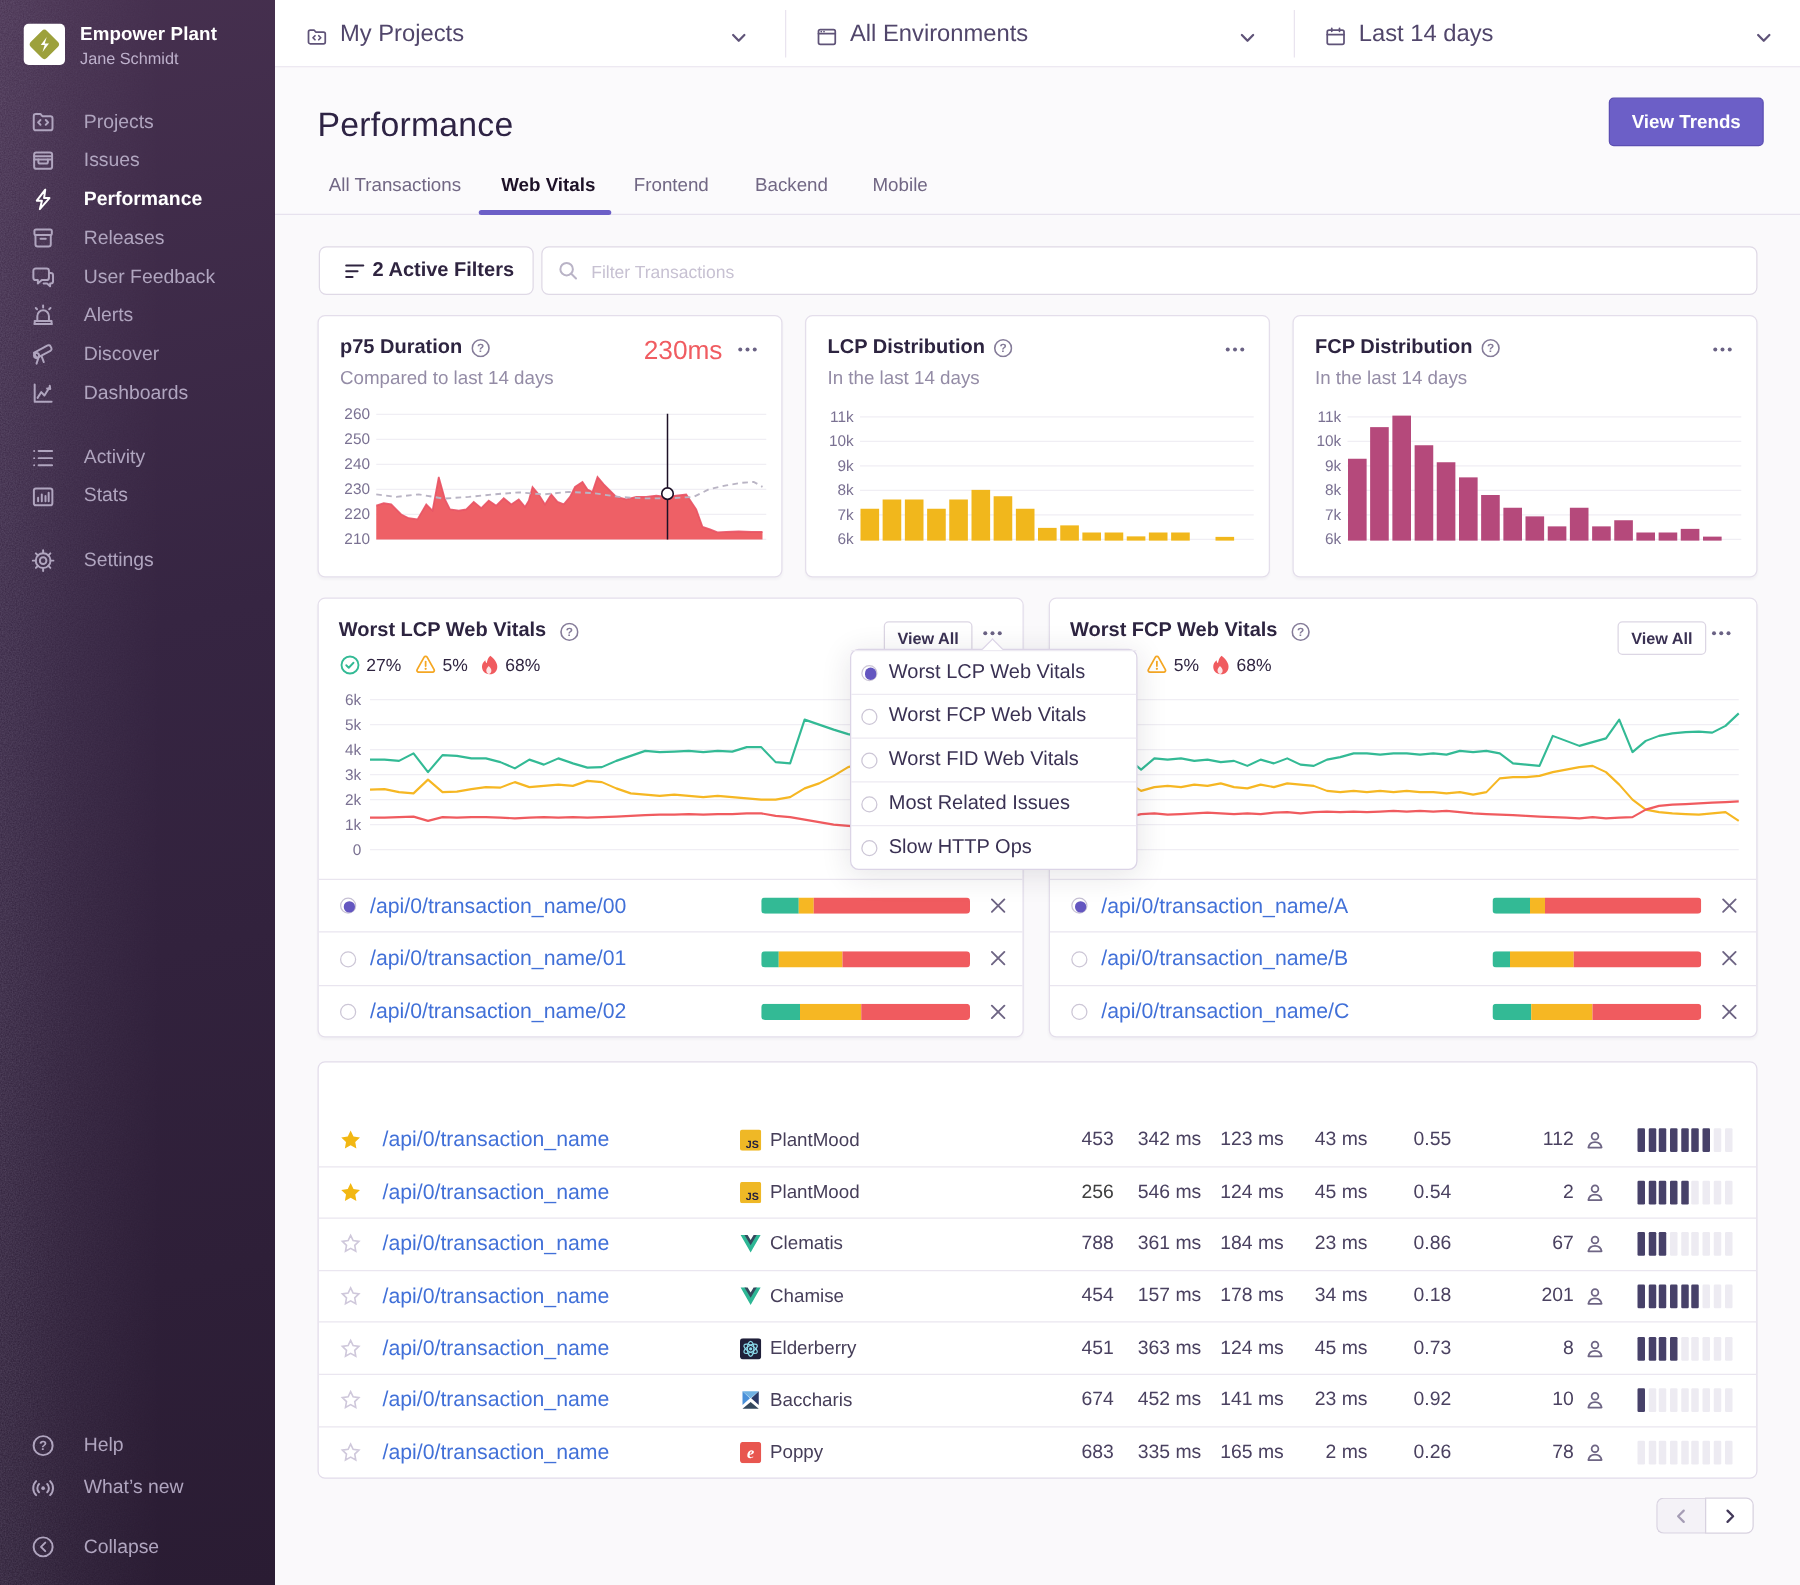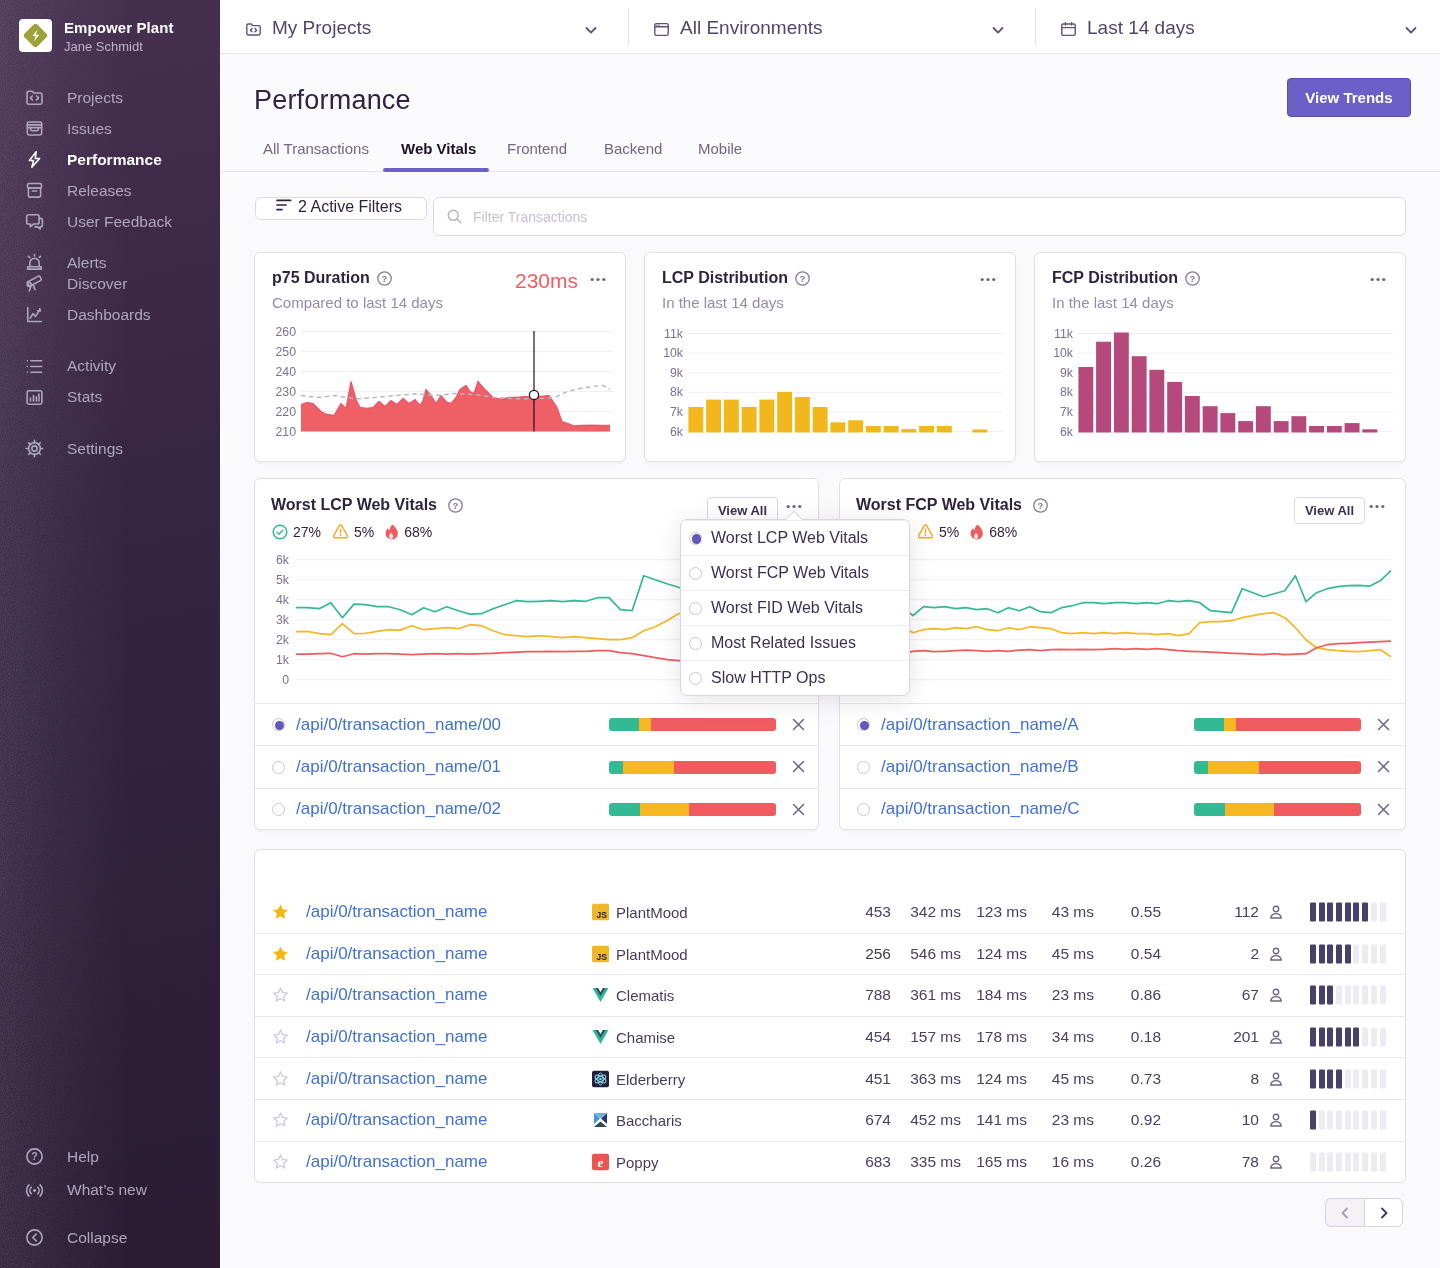--- a/index.html
+++ b/index.html
@@ -19,21 +19,21 @@
 .sel .lb{position:absolute;left:52px;top:17px;font-size:19px;color:#51466B}
 .sel .ch{position:absolute;top:22px}
 .vsep{position:absolute;top:8px;height:38px;width:1px;background:#E9E4EF}
 #phead{position:absolute;left:0;top:54px;width:1220px;height:118px;background:#FBFAFC;border-bottom:1px solid #E7E2EE}
 #phead h1{position:absolute;left:34px;top:31px;font-size:27px;font-weight:400;color:#2E2344;letter-spacing:.2px}
 .tab{position:absolute;top:86px;font-size:15px;color:#716784;height:32px}
 .tab.on{color:#1D1127;font-weight:bold}
 .tabline{position:absolute;left:163px;top:114px;width:106px;height:4px;background:#6C5FC7;border-radius:2px}
 #vtrends{position:absolute;left:1067px;top:24px;width:124px;height:39px;background:#6C5FC7;border:1px solid #5B4EB2;border-radius:4px;color:#fff;font-size:15px;font-weight:bold;display:flex;align-items:center;justify-content:center}
 #content{position:absolute;left:0;top:172px;width:1220px;height:1096px;background:#FAF9FB}
-#fbtn{position:absolute;left:35px;top:25px;width:172px;height:23px;background:#fff;border:1px solid #DFD9E6;border-radius:6px;display:flex;align-items:flex-start;gap:6px;padding-left:20px;font-size:16px;font-weight:normal;color:#2F2440}
+#fbtn{position:absolute;left:35px;top:25px;width:172px;height:39px;background:#fff;border:1px solid #DFD9E6;border-radius:6px;display:flex;align-items:center;gap:6px;padding-left:20px;font-size:16px;font-weight:bold;color:#2F2440}
 #fsearch{position:absolute;left:213px;top:25px;width:973px;height:39px;background:#fff;border:1px solid #DFD9E6;border-radius:6px;display:flex;align-items:center;gap:10px;padding-left:12px;font-size:14px;color:#C7C1D2}
 .card{position:absolute;background:#fff;border:1px solid #E4DEEB;border-radius:6px;box-shadow:0 2px 2px rgba(43,34,51,.03)}
 .ctitle{position:absolute;left:17px;top:16px;font-size:16px;font-weight:600;color:#2D2440;display:flex;align-items:center;gap:7px}
 .csub{position:absolute;left:17px;top:41px;font-size:15px;color:#948CA6}
 .cval{position:absolute;top:16px;right:47px;font-size:21px;color:#F05C61}
 .cdots{position:absolute;top:24px;right:19px}
 .bigtitle{position:absolute;left:16px;top:17px;font-size:16px;font-weight:600;color:#2D2440;display:flex;align-items:center;gap:11px}
 .badges{position:absolute;left:17px;top:45px;display:flex;align-items:flex-start;gap:5px;font-size:14px;color:#2F2440}
 .badges .gap{width:1px}
 .viewall{position:absolute;top:18px;width:71px;height:27px;background:#fff;border:1px solid #DCD6E4;border-radius:4px;display:flex;align-items:center;justify-content:center;font-size:13px;font-weight:bold;color:#3A3153}
@@ -122,21 +122,21 @@
       </div>
       <div class="nav" style="top:206px">
         <span class="ic">
           <svg width="19" height="19" viewBox="0 0 18 18" fill="none" stroke="#B0A5BF" stroke-width="1.5" stroke-linecap="round" stroke-linejoin="round">
             <path d="M3.4 2.6h8.2c1 0 1.8.8 1.8 1.8v5.2c0 1-.8 1.8-1.8 1.8H8l-3 2.6v-2.6H3.4c-1 0-1.8-.8-1.8-1.8V4.4c0-1 .8-1.8 1.8-1.8z"></path>
             <path d="M13.4 6h1.4c1 0 1.7.7 1.7 1.7v4.7c0 1-.7 1.7-1.7 1.7h-.5v2l-2.3-2h-2.6"></path>
           </svg>
         </span>
         <span class="lb">User Feedback</span>
       </div>
-      <div class="nav" style="top:247px">
+      <div class="nav" style="top:237px">
         <span class="ic">
           <svg width="19" height="19" viewBox="0 0 18 18" fill="none" stroke="#B0A5BF" stroke-width="1.5" stroke-linecap="round" stroke-linejoin="round">
             <path d="M4.6 13V9.4C4.6 7 6.6 5 9 5s4.4 2 4.4 4.4V13"></path>
             <path d="M2.4 15.4h13.2"></path>
             <path d="M2.6 13h12.8v2.4H2.6z"></path>
             <path d="M9 1.4v1.4M3.4 3.2l1 1M14.6 3.2l-1 1"></path>
           </svg>
         </span>
         <span class="lb">Alerts</span>
       </div>
@@ -874,21 +874,21 @@
             <span class="cell" style="left:337px">
               <svg width="17" height="17" viewBox="0 0 17 17">
                 <rect width="17" height="17" rx="2.5" fill="#E8564F"></rect>
                 <text x="8.5" y="13" text-anchor="middle" font-size="13" font-style="italic" font-weight="bold" fill="#fff" font-family="Liberation Serif,serif">e</text>
               </svg>
             </span>
             <span class="cell" style="left:361px;color:#463E59;font-size:15px">Poppy</span>
             <span class="cell num" style="right:514px;color:#4A4160">683</span>
             <span class="cell num" style="right:444px;color:#4A4160">335 ms</span>
             <span class="cell num" style="right:378px;color:#4A4160">165 ms</span>
-            <span class="cell num" style="right:311px;color:#4A4160">16 ms</span>
+            <span class="cell num" style="right:311px;color:#4A4160">2 ms</span>
             <span class="cell num" style="right:244px;color:#4A4160">0.26</span>
             <span class="cell num" style="right:146px;color:#4A4160">78</span>
             <span class="cell" style="left:1013px">
               <svg width="16" height="16" viewBox="0 0 16 16" fill="none" stroke="#6E6584" stroke-width="1.4" stroke-linecap="round">
                 <circle cx="8" cy="5" r="2.7"></circle>
                 <path d="M2.7 14c.5-3 2.6-4.4 5.3-4.4s4.8 1.4 5.3 4.4z" stroke-linejoin="round"></path>
               </svg>
             </span>
             <span class="misery">
               <i class=""></i>

